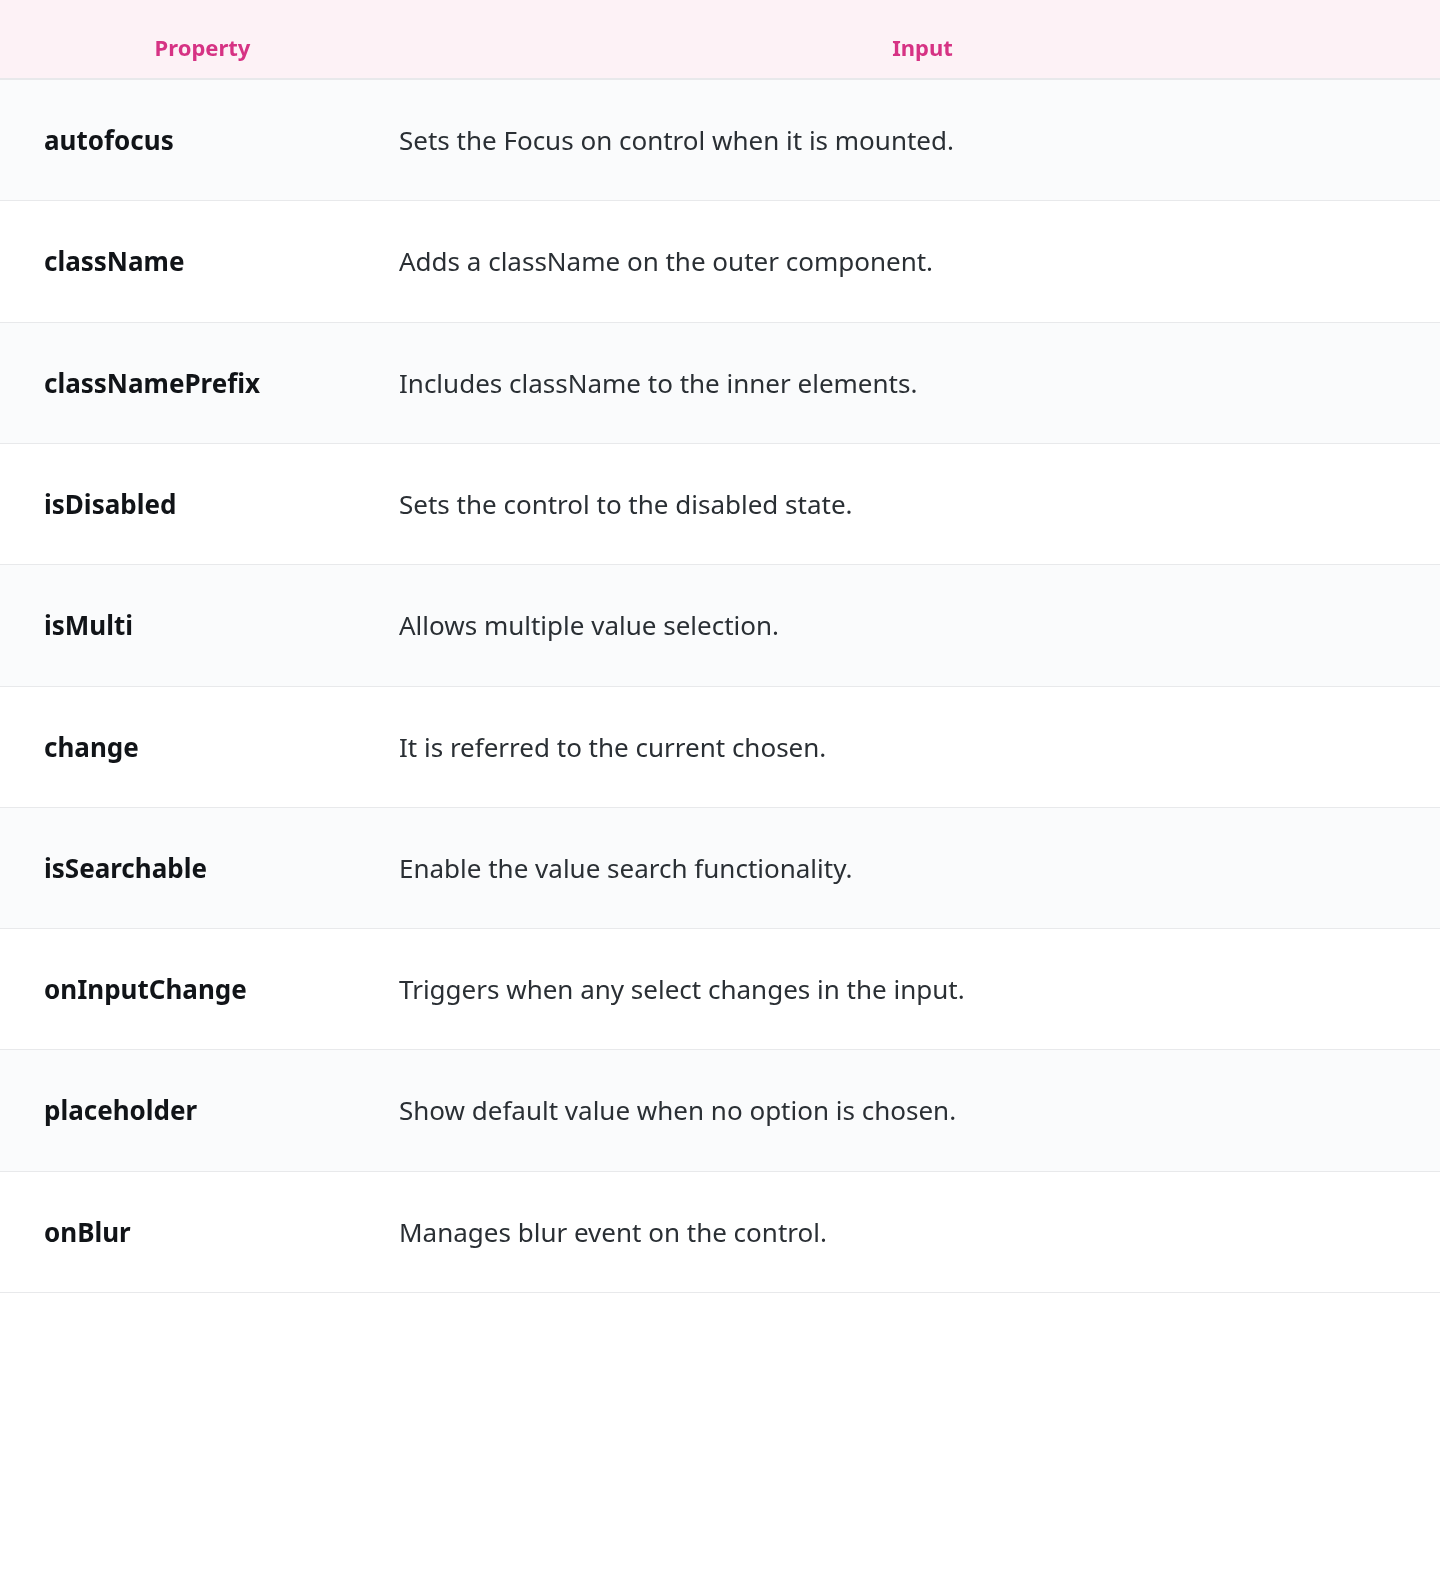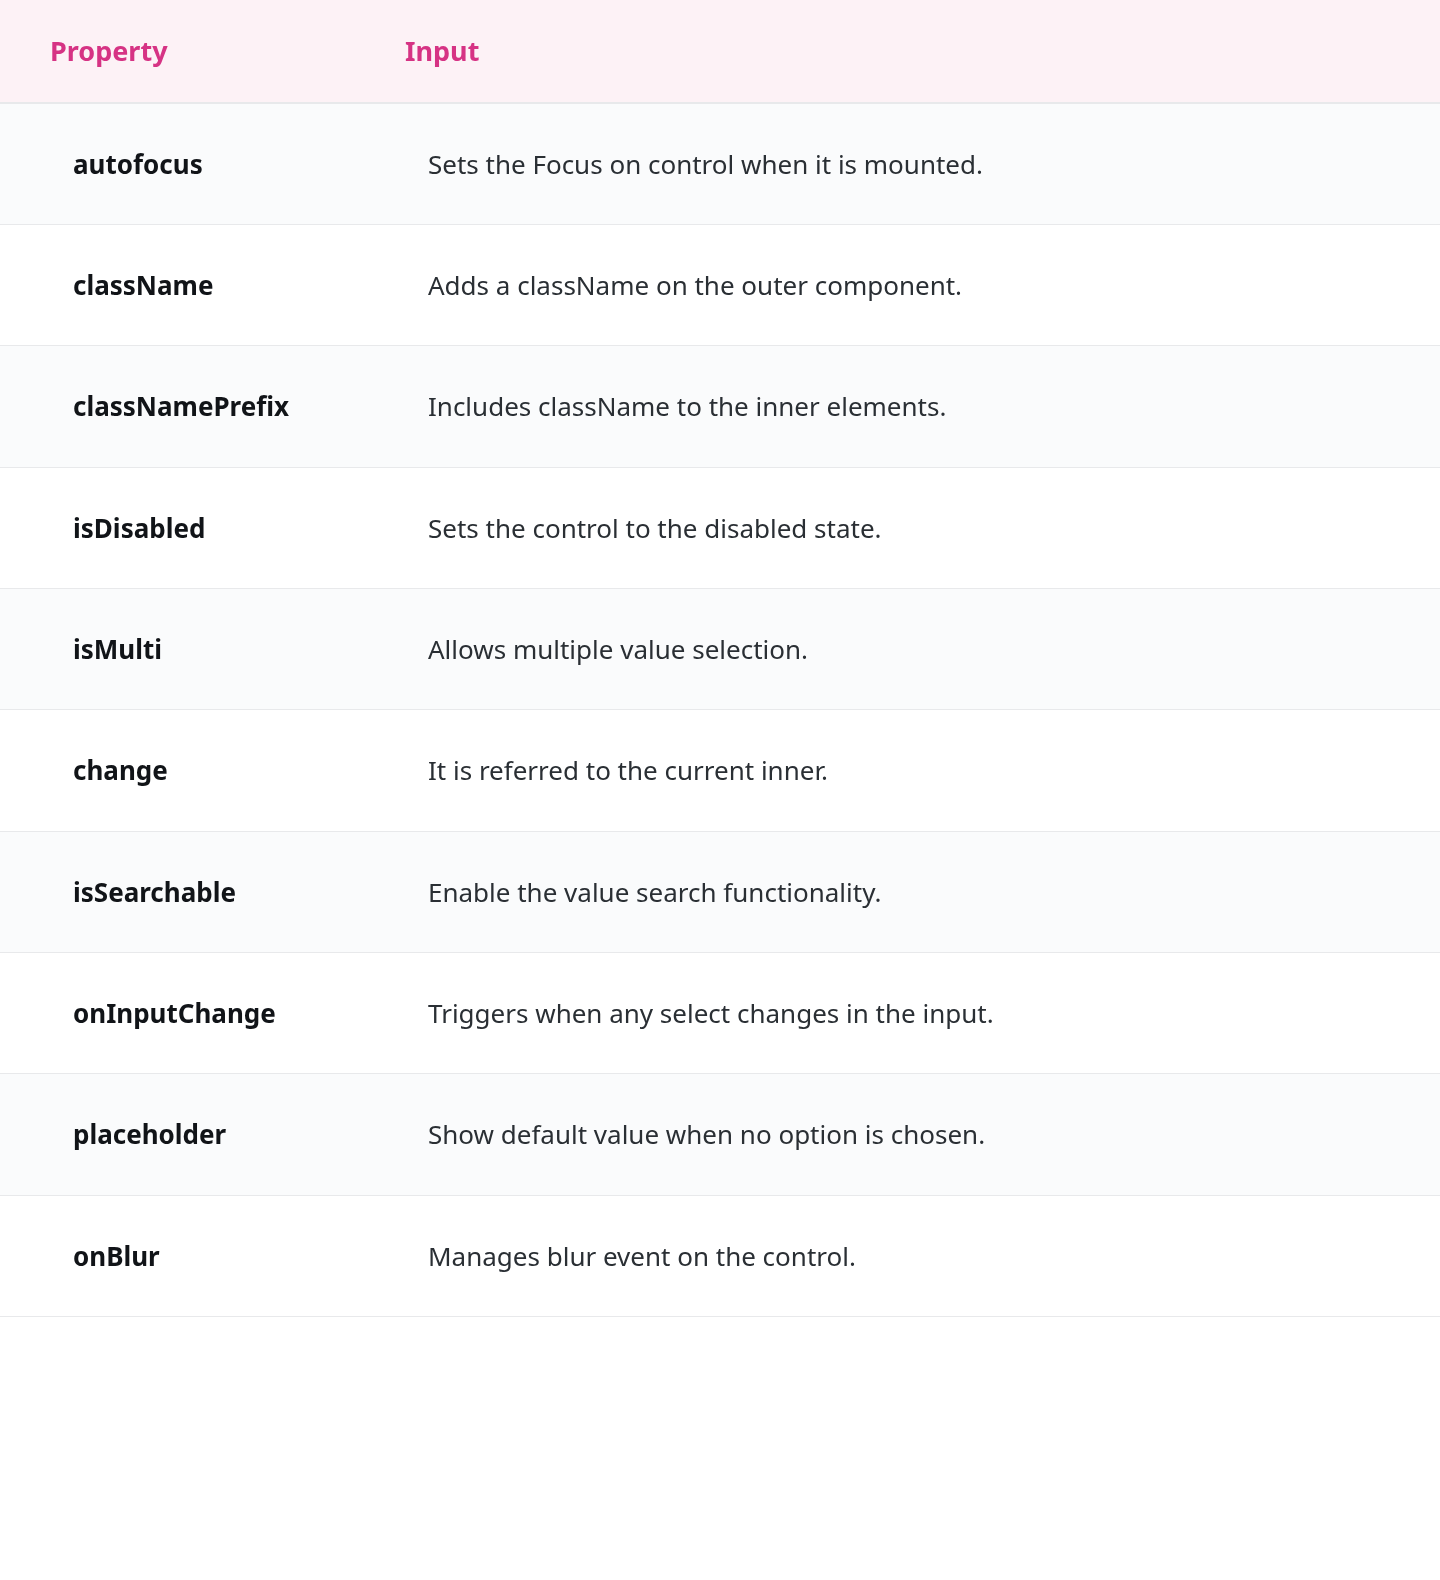--- a/index.html
+++ b/index.html
@@ -21,36 +21,36 @@
     font-size:26px;
     line-height:1.55;
   }
   .table{
     width:100%;
     border-collapse:collapse;
   }
   .table thead th{
     background:var(--header-bg);
     color:var(--accent);
-    text-align:left;
+    text-align:center;
     font-weight:700;
-    font-size:27px;
-    padding:30px 0 30px 50px;
+    font-size:22px;
+    padding:30px 0 14px 50px;
     border-bottom:2px solid var(--border);
   }
   .table thead th:first-child{
     width:355px;
   }
   .table tbody tr{
     border-bottom:1px solid var(--border);
   }
   .table tbody tr:nth-child(odd){ background:var(--stripe-b); }
   .table tbody tr:nth-child(even){ background:var(--stripe-a); }
   .table tbody td{
-    padding:40px 50px 40px 73px;
+    padding:40px 50px 40px 44px;
     vertical-align:middle;
     font-size:26px;
     color:#2a2f34;
   }
   .table tbody td.prop{
     font-weight:700;
     white-space:nowrap;
     width:355px;
     color:#111418;
   }
@@ -84,21 +84,21 @@
     <tr>
       <td class="prop">isDisabled</td>
       <td class="detail">Sets the control to the disabled state.</td>
     </tr>
     <tr>
       <td class="prop">isMulti</td>
       <td class="detail">Allows multiple value selection.</td>
     </tr>
     <tr>
       <td class="prop">change</td>
-      <td class="detail">It is referred to the current inner.</td>
+      <td class="detail">It is referred to the current chosen.</td>
     </tr>
     <tr>
       <td class="prop">isSearchable</td>
       <td class="detail">Enable the value search functionality.</td>
     </tr>
     <tr>
       <td class="prop">onInputChange</td>
       <td class="detail">Triggers when any select changes in the input.</td>
     </tr>
     <tr>

